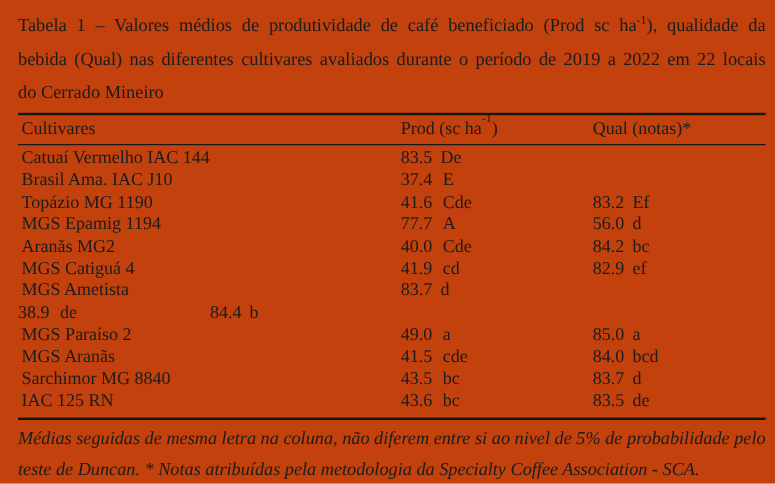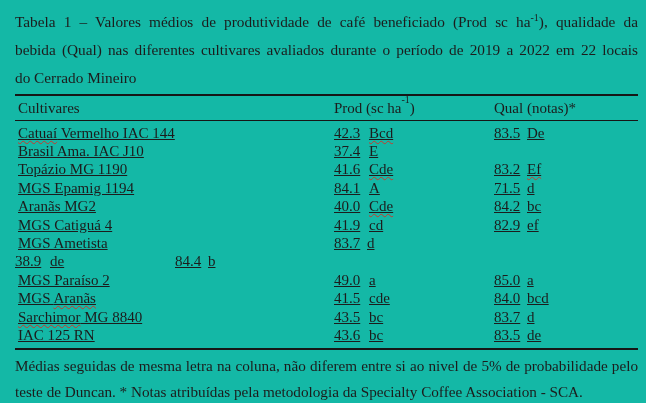--- a/index.html
+++ b/index.html
@@ -10,58 +10,58 @@
     overflow: hidden;
     background: #fbfbfb;
   }
   .page {
     box-sizing: border-box;
     width: 646px;
     height: 403px;
     padding: 8px 8px 0 15px;
     font-family: "Liberation Serif", "DejaVu Serif", serif;
     color: #1c1c1c;
-    background: #14b8a6;
+    background: #c2410c;
   }
   
   .caption { font-size: 15.3px; }
   .cap-line { line-height: 28px; white-space: nowrap; }
   .jlast { text-align: justify; text-align-last: justify; white-space: normal; }
   sup { font-size: 10px; vertical-align: super; line-height: 0; }
   
   .table {
     margin-top: 2px;
     border-top: 2px solid #161616;
     border-bottom: 2px solid #161616;
     font-size: 15px;
   }
   .thead {
     display: flex;
     font-weight: normal;
     padding: 4px 0 3px;
     border-bottom: 1.5px solid #161616;
   }
   .tbody { padding: 3px 0 3px; }
-  .tr { display: flex; height: 18.4px; align-items: center; text-decoration: underline; }
+  .tr { display: flex; height: 18.4px; align-items: flex-start; }
   .c1 { width: 319px; box-sizing: border-box; padding-left: 3px; }
   .c2 { width: 160px; display: flex; }
   .c3 { flex: 1; display: flex; }
   .num { display: inline-block; width: 35px; }
   .c3 .num { width: 33px; }
   
   .sq {
     text-decoration-line: underline;
     text-decoration-style: wavy;
     text-decoration-color: #c9392b;
     text-decoration-thickness: 1px;
     text-underline-offset: 2px;
   }
   
   .footnote { margin-top: 3px; font-size: 15.2px; }
-  .fn-line { line-height: 26px; }
+  .fn-line { line-height: 26px; font-style: italic; }
 </style>
 </head>
 <body>
 
 <div class="page">
 
   <div class="caption">
     <div class="cap-line jlast"><span>Tabela 1 – Valores médios de produtividade de café beneficiado (Prod sc ha</span><sup>-1</sup><span>), qualidade da</span></div>
     <div class="cap-line jlast">bebida (Qual) nas diferentes cultivares avaliados durante o período de 2019 a 2022 em 22 locais</div>
     <div class="cap-line">do Cerrado Mineiro</div>
@@ -75,24 +75,20 @@
           <sup>-1</sup>
           <span>)</span>
         </div>
       <div class="c3">Qual (notas)*</div>
     </div>
 
     <div class="tbody">
 
       <div class="tr">
         <div class="c1"><span></span><span class="sq">Catuaí</span><span> Vermelho IAC 144</span></div>
-        <div class="c2">
-            <span class="num">42.3</span>
-            <span class="sq">Bcd</span>
-          </div>
         <div class="c3">
             <span class="num">83.5</span>
             <span>De</span>
           </div>
       </div>
 
       <div class="tr">
         <div class="c1"><span>Brasil Ama. IAC J10</span><span class="sq"></span><span></span></div>
         <div class="c2">
             <span class="num">37.4</span>
@@ -108,25 +104,25 @@
           </div>
         <div class="c3">
             <span class="num">83.2</span>
             <span class="sq">Ef</span>
           </div>
       </div>
 
       <div class="tr">
         <div class="c1"><span>MGS Epamig 1194</span><span class="sq"></span><span></span></div>
         <div class="c2">
-            <span class="num">84.1</span>
+            <span class="num">77.7</span>
             <span>A</span>
           </div>
         <div class="c3">
-            <span class="num">71.5</span>
+            <span class="num">56.0</span>
             <span>d</span>
           </div>
       </div>
 
       <div class="tr">
         <div class="c1"><span>Aranãs MG2</span><span class="sq"></span><span></span></div>
         <div class="c2">
             <span class="num">40.0</span>
             <span class="sq">Cde</span>
           </div>

